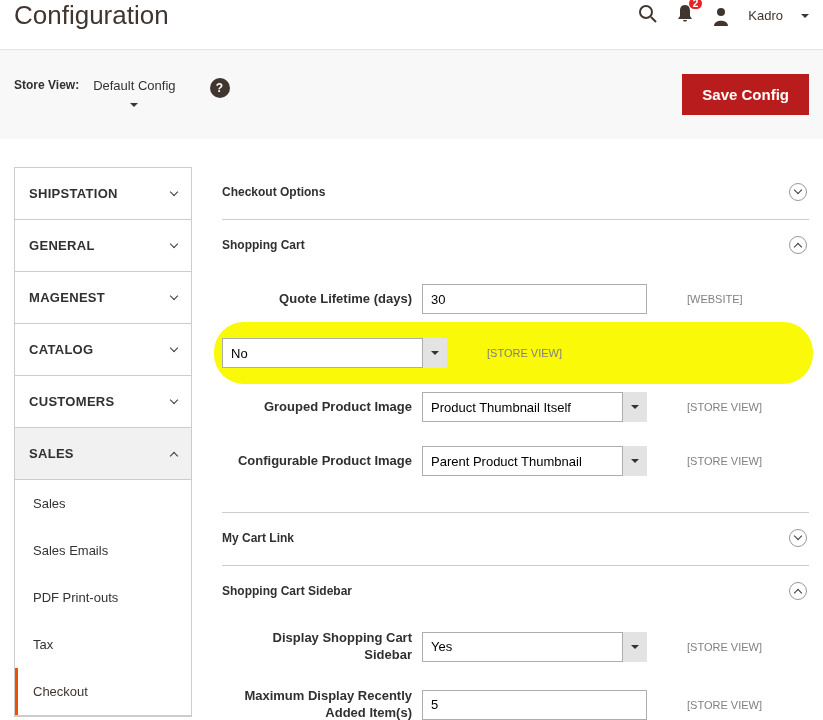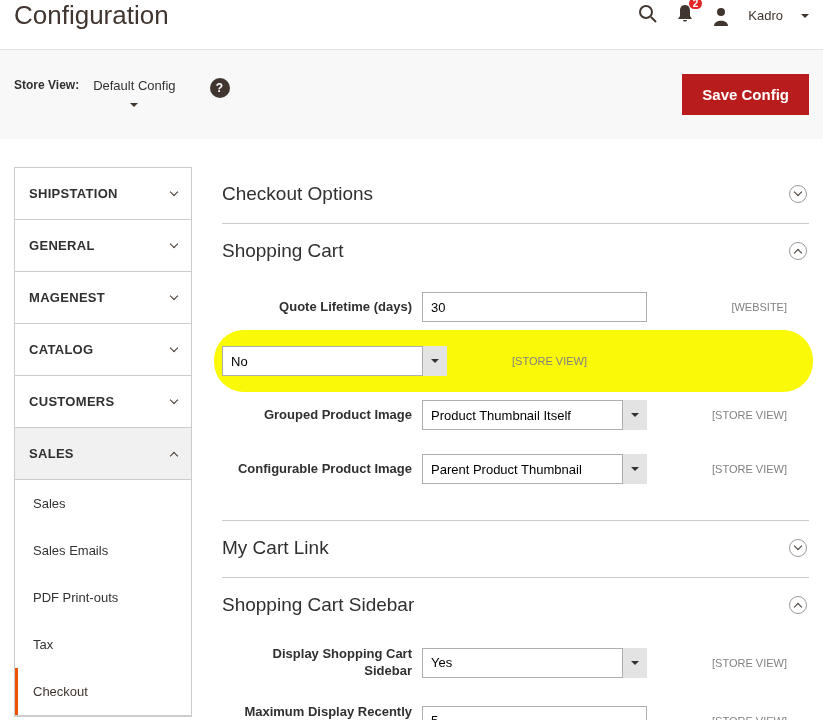--- a/index.html
+++ b/index.html
@@ -25,34 +25,34 @@
   .sidebar-item { display: flex; justify-content: space-between; align-items: center; padding: 18px 14px; border-bottom: 1px solid #ccc; cursor: pointer; font-size: 13px; font-weight: 600; color: #303030; text-transform: uppercase; letter-spacing: 0.3px; }
   .sidebar-item:last-child { border-bottom: none; }
   .sidebar-item.expanded { background: #f1f1f1; }
   .sidebar-sub { border-bottom: 1px solid #ccc; }
   .sidebar-sub-item { padding: 16px 18px; cursor: pointer; font-size: 13px; color: #333; }
   .sidebar-sub-item.active { border-left: 3px solid #eb5202; padding-left: 15px; font-weight: 400; color: #41362f; }
   
   .content { flex: 1; }
   .section { border-bottom: 1px solid #ccc; }
   .section-header { display: flex; justify-content: space-between; align-items: center; padding: 16px 2px 18px 0; cursor: pointer; }
-  .section-title { font-size: 19px; font-weight: 400; color: #303030; }
+  .section-title { font-size: 12px; font-weight: 700; color: #303030; }
   .toggle-icon { width: 18px; height: 18px; border: 1px solid #999; border-radius: 50%; display: flex; align-items: center; justify-content: center; }
   
   .fields { padding: 0 0 24px 0; }
   .field-row { display: flex; align-items: center; gap: 10px; padding: 12px 0; position: relative; }
   .field-row.highlighted::before { content: ""; position: absolute; left: -8px; right: -4px; top: -4px; bottom: -4px; background: #f9f908; border-radius: 30px; z-index: -1; }
   .field-label { width: 190px; text-align: right; font-size: 13px; color: #303030; font-weight: 600; line-height: 1.3; }
   .field-control { width: 225px; }
   .field-control input[type="text"], .field-control select { width: 100%; padding: 6px 8px; border: 1px solid #adadad; font-size: 13px; height: 30px; background: #fff; }
   .field-control select { appearance: none; background: #fff linear-gradient(45deg, transparent 48%, #666 48%, #666 52%, transparent 52%), linear-gradient(-45deg, transparent 48%, #666 48%, #666 52%, transparent 52%); background-size: 6px 6px, 6px 6px; background-position: right 10px center, right 5px center; background-repeat: no-repeat; padding-right: 28px; }
   .field-control .select-wrap { position: relative; }
   .field-control .select-wrap::after { content: ""; position: absolute; right: 0; top: 0; width: 24px; height: 100%; background: #e3e3e3; border-left: 1px solid #adadad; pointer-events: none; }
   .field-control .select-wrap::before { content: ""; position: absolute; right: 8px; top: 50%; margin-top: -2px; border: 4px solid transparent; border-top-color: #333; z-index: 1; pointer-events: none; }
-  .field-scope { width: 100px; text-align: right; font-size: 11px; color: #808080; margin-left: 30px; }
+  .field-scope { width: 100px; text-align: left; font-size: 11px; color: #808080; margin-left: 30px; }
   
   .chev { display: inline-block; width: 8px; height: 8px; border-right: 2px solid #41362f; border-bottom: 2px solid #41362f; }
   .chev.down { transform: rotate(45deg); margin-top: -4px; }
   .chev.up { transform: rotate(-135deg); margin-top: 4px; }
   .chev.sm { width: 6px; height: 6px; border-width: 1.5px; }
   .tri-down { display: inline-block; border: 4px solid transparent; border-top-color: #41362f; margin-top: 4px; }
 </style>
 </head>
 <body>
 

